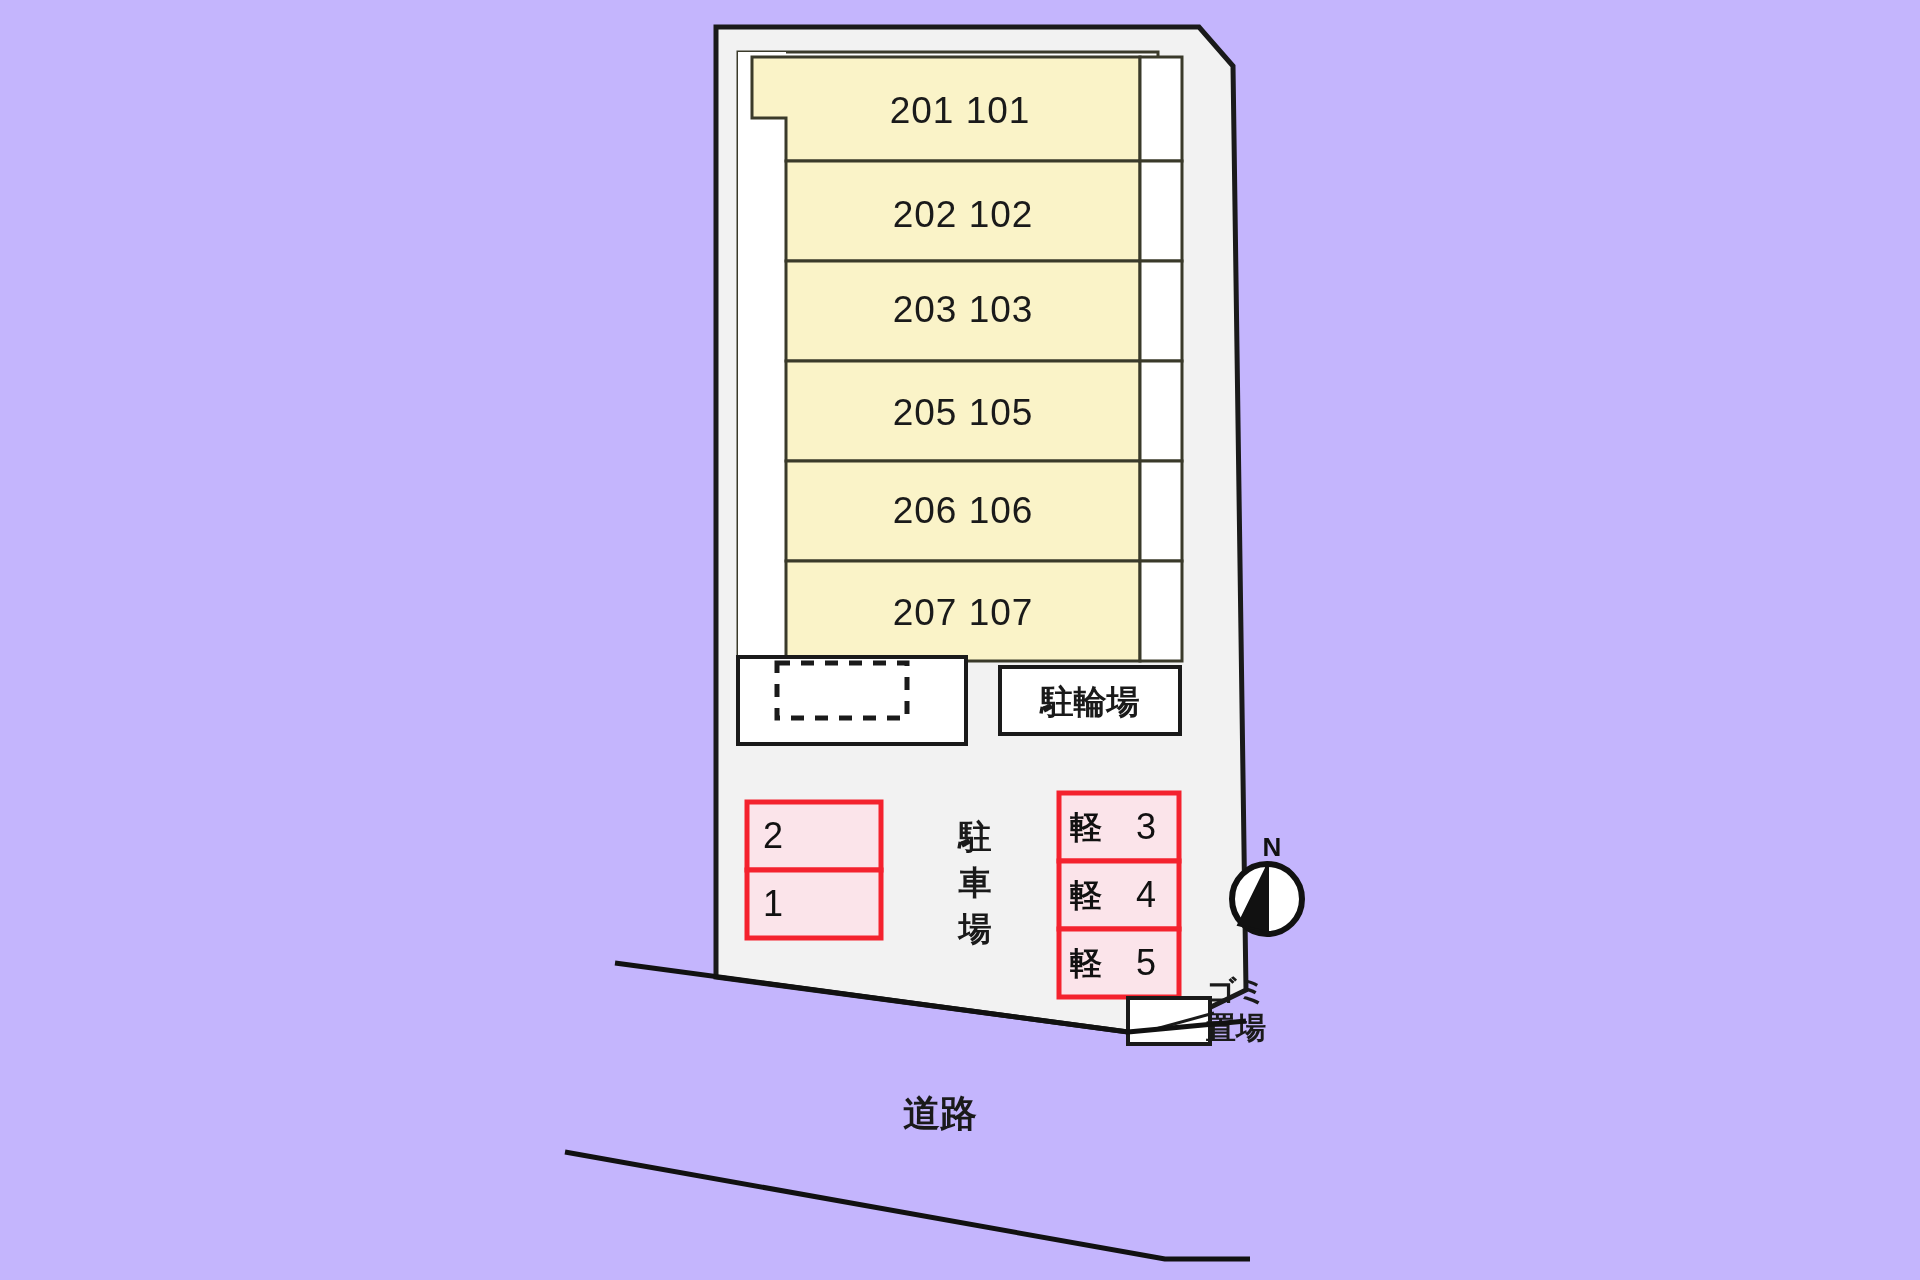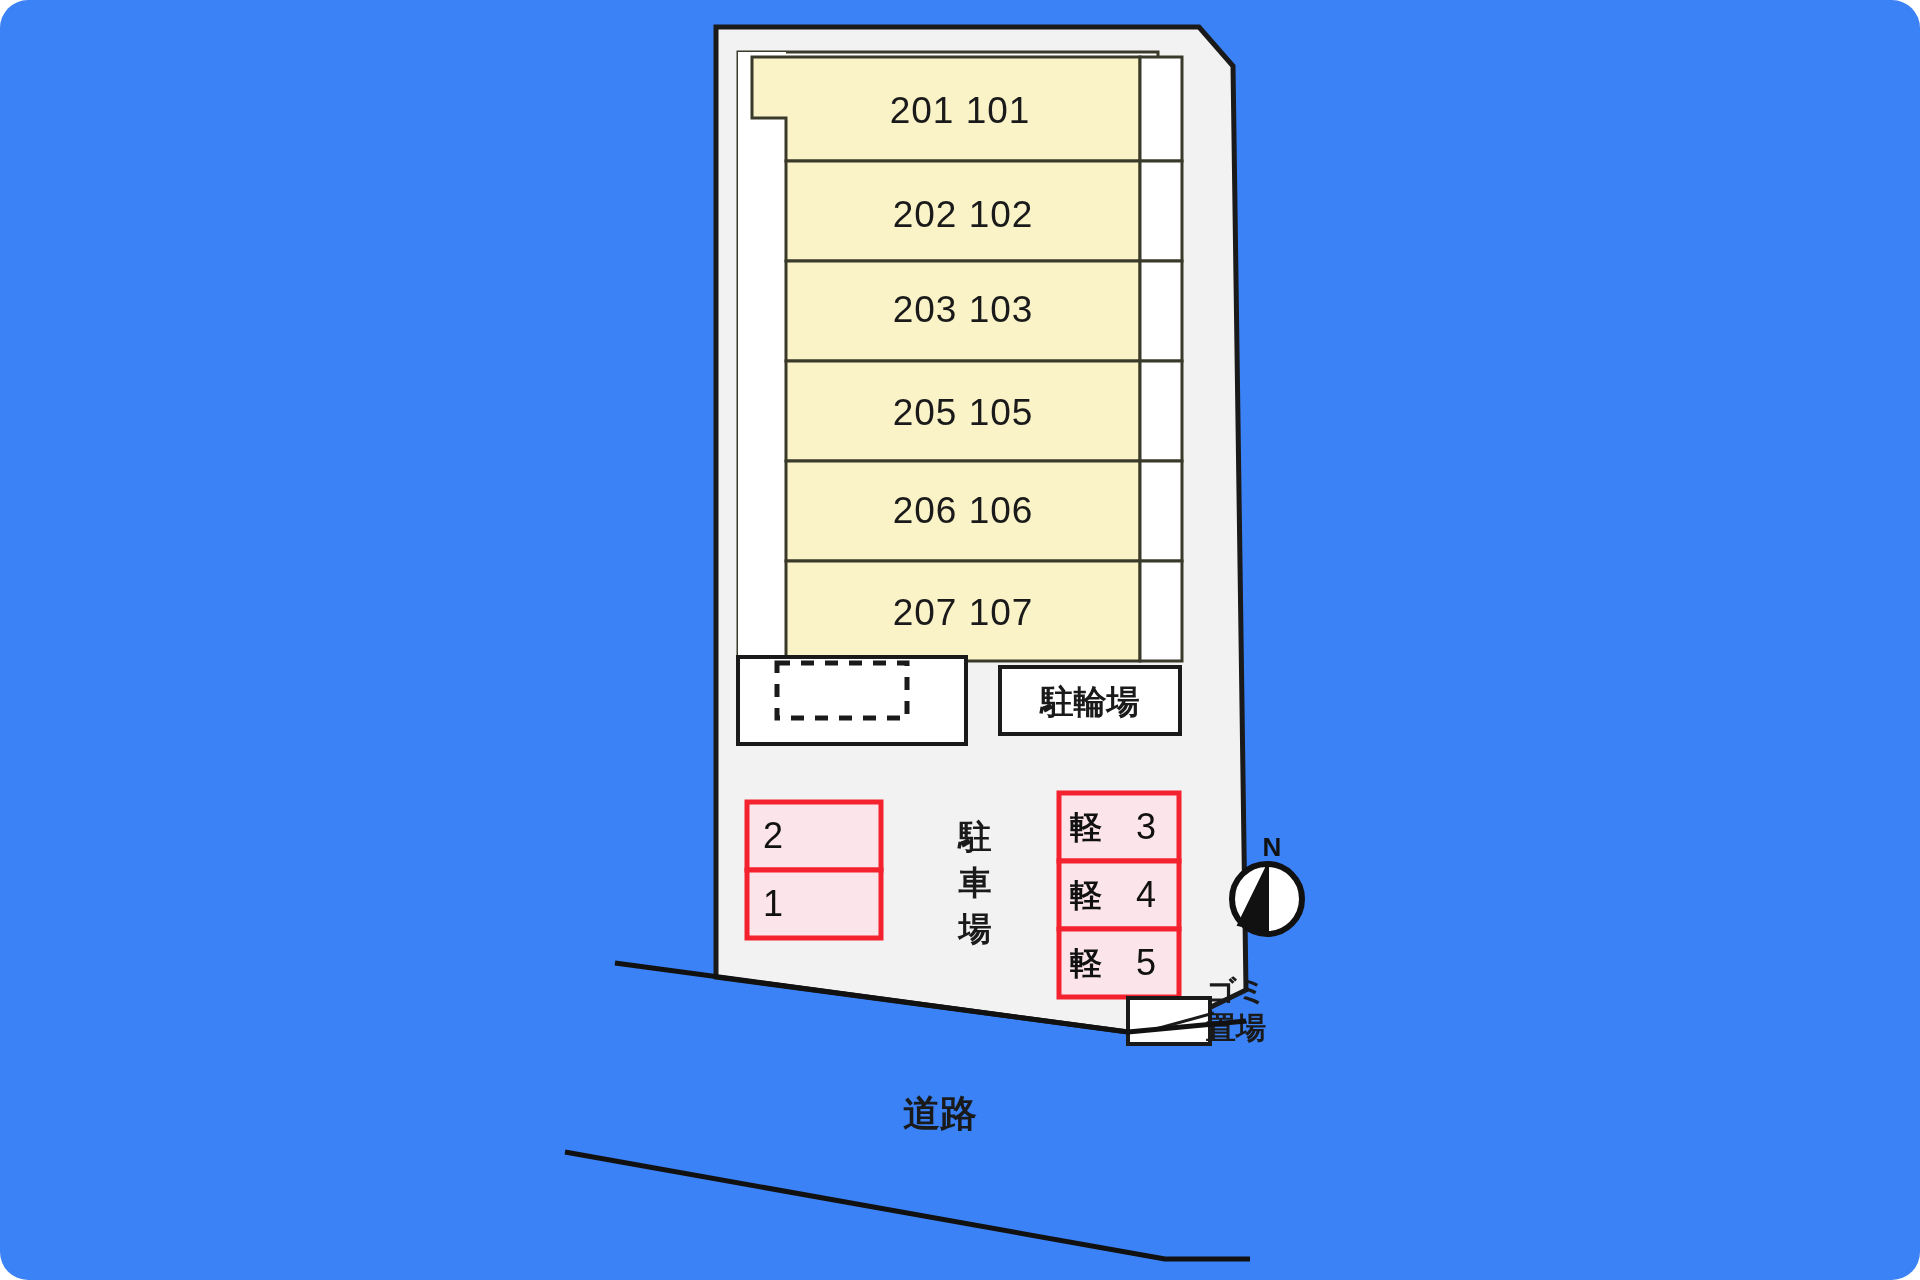--- a/index.html
+++ b/index.html
@@ -10,22 +10,21 @@
   body {
     width: 1920px;
     height: 1280px;
     font-family: "Liberation Sans", "DejaVu Sans", sans-serif;
     overflow: hidden;
   }
   #site-plan-root {
     position: relative;
     width: 1920px;
     height: 1280px;
-    background: #3b82f6;
-    border-radius: 28px;
+    background: #c4b5fd;
   }
   svg#plan {
     display: block;
     width: 1920px;
     height: 1280px;
   }
   .unit-label {
     font-family: "Liberation Sans", "DejaVu Sans", sans-serif;
     font-size: 37px;
     fill: #1a1a1a;

